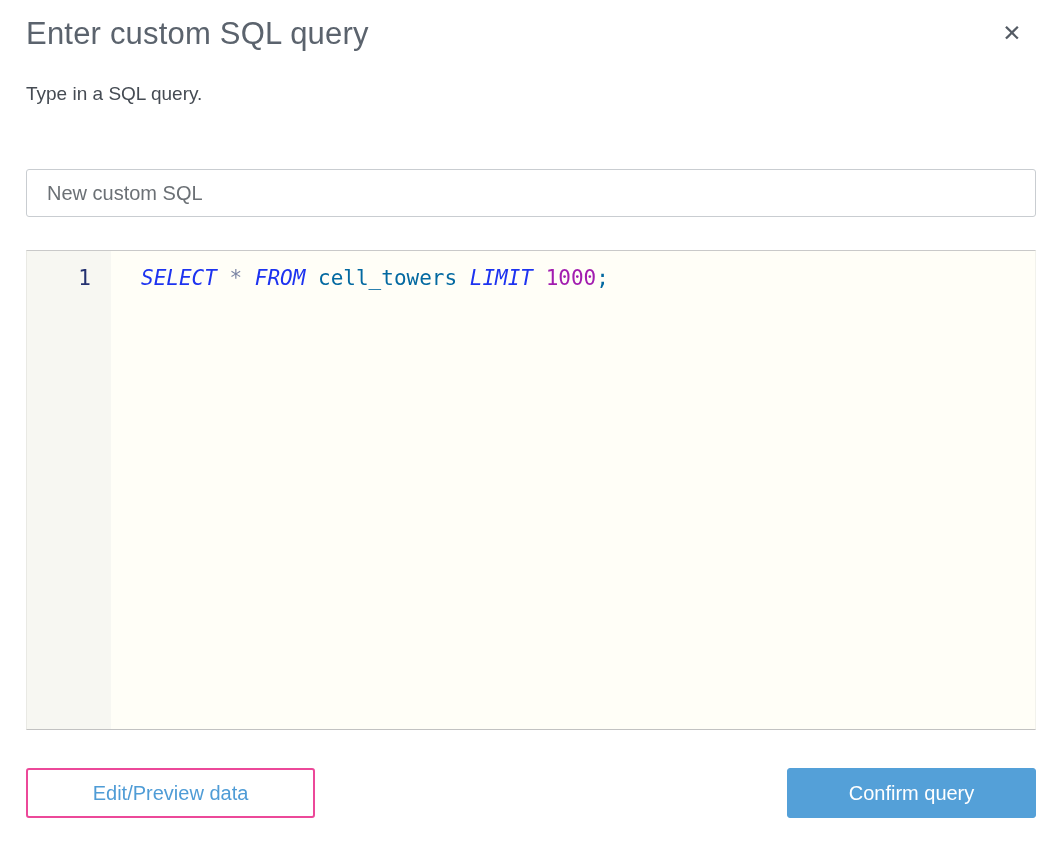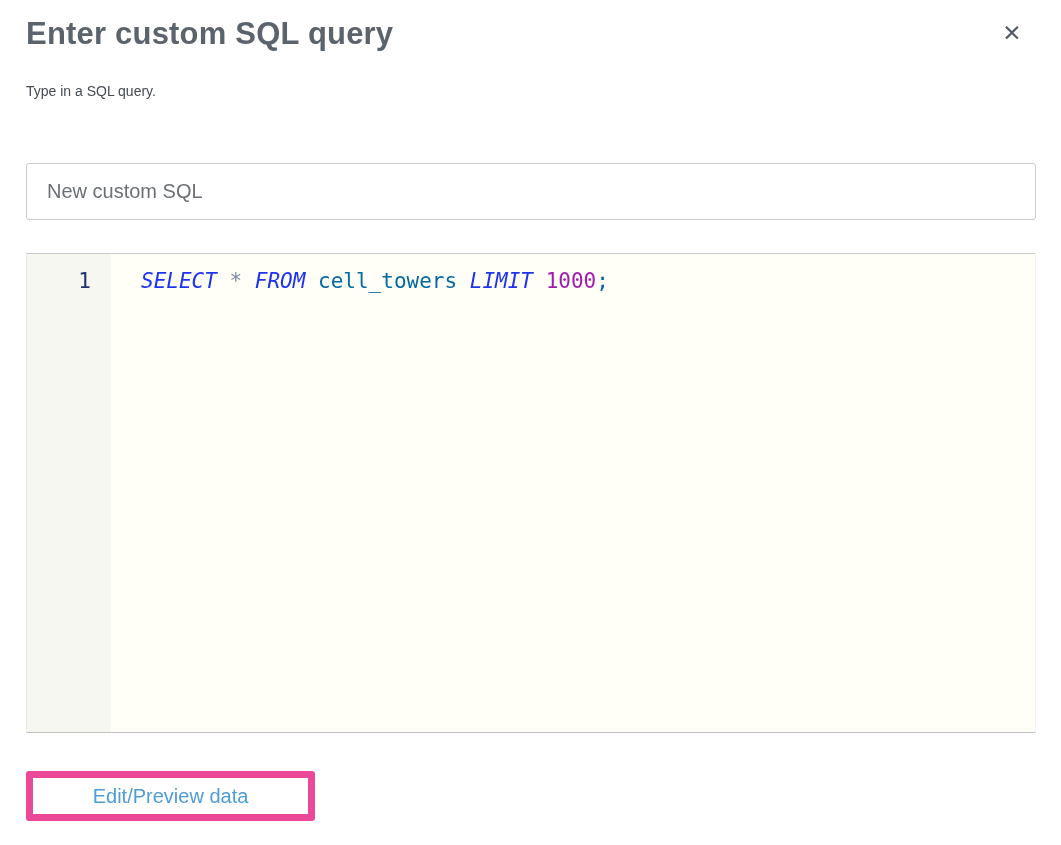--- a/index.html
+++ b/index.html
@@ -16,21 +16,21 @@
     height: 845px;
     background: #ffffff;
     position: relative;
   }
   .dialog-header {
     padding: 16px 26px 0 26px;
     position: relative;
   }
   .dialog-title {
     font-size: 31px;
-    font-weight: 700;
+    font-weight: 400;
     color: #5b636d;
     letter-spacing: 0.2px;
   }
   .close-btn {
     position: absolute;
     top: 20px;
     right: 36px;
     width: 26px;
     height: 26px;
     border: none;
@@ -38,28 +38,28 @@
     font-size: 23px;
     line-height: 24px;
     color: #545b64;
     cursor: pointer;
     font-family: "Liberation Sans", sans-serif;
     padding: 0;
   }
   .dialog-subtitle {
     padding: 0 26px;
     margin-top: 31px;
-    font-size: 14px;
+    font-size: 19px;
     color: #454b53;
   }
   .name-input {
     display: block;
     margin: 64px 26px 0 26px;
     width: 1010px;
-    height: 57px;
+    height: 48px;
     border: 1px solid #c9cdd1;
     border-radius: 3px;
     padding: 0 20px;
     font-size: 20px;
     color: #6b7075;
     font-family: "Liberation Sans", sans-serif;
     outline: none;
     background: #ffffff;
   }
   .sql-editor {
@@ -106,21 +106,21 @@
   .btn {
     height: 50px;
     border-radius: 3px;
     font-size: 20px;
     font-family: "Liberation Sans", sans-serif;
     cursor: pointer;
   }
   .btn-secondary {
     width: 289px;
     background: #ffffff;
-    border: 7px solid #ec4899;
+    border: 2px solid #ec4899;
     color: #4f9cd6;
   }
   .btn-primary {
     width: 249px;
     background: #54a0d8;
     border: 1px solid #54a0d8;
     color: #ffffff;
   }
 </style>
 </head>
@@ -139,15 +139,16 @@
 
   <div class="sql-editor">
     <div class="editor-gutter">
       <div>1</div>
     </div>
     <div class="editor-code"><span class="tok-keyword">SELECT</span><span class="tok-plain"> </span><span class="tok-operator">*</span><span class="tok-plain"> </span><span class="tok-keyword">FROM</span><span class="tok-plain"> cell_towers </span><span class="tok-keyword">LIMIT</span><span class="tok-plain"> </span><span class="tok-number">1000</span><span class="tok-plain">;</span></div>
   </div>
 
   <div class="dialog-footer">
     <button class="btn btn-secondary">Edit/Preview data</button>
+    <button class="btn btn-primary">Confirm query</button>
   </div>
 
 </div>
 
 </body></html>

